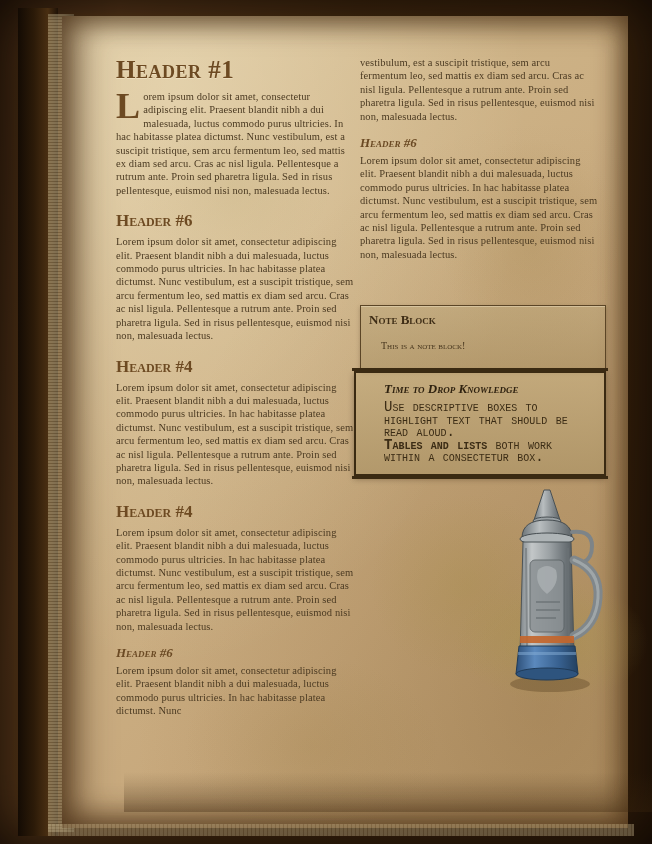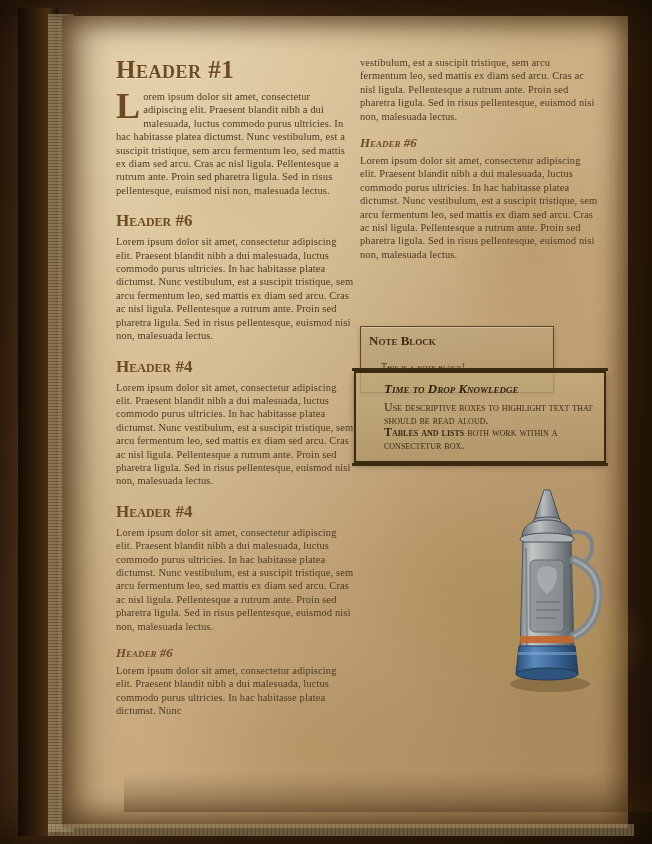--- a/index.html
+++ b/index.html
@@ -103,21 +103,21 @@
     font-family:"Liberation Serif", serif;
     font-size:36px;
     line-height:28px;
     color:#6d4a22;
     padding:2px 3px 0 0;
     font-weight:700;
   }
 
   
   .note-block{
-    position:absolute;left:298px;top:310px;width:194px;
+    position:absolute;left:298px;top:289px;width:246px;
     background:linear-gradient(180deg,rgba(190,168,124,.55),rgba(170,146,100,.55));
     border:1px solid #5b4526;
     box-shadow:0 1px 0 rgba(255,245,220,.35) inset, 0 2px 4px rgba(40,25,8,.25);
     padding:6px 15px 8px 8px;
     box-sizing:border-box;
   }
   .note-title{
     font-family:"Liberation Serif", serif;
     font-variant:small-caps;font-weight:700;
     font-size:13px;color:#3e2d16;margin:0 0 3px 0;
@@ -141,22 +141,22 @@
     content:"";position:absolute;left:-4px;right:-4px;height:3px;background:#3a2a12;
   }
   .desc-block:before{top:-5px;}
   .desc-block:after{bottom:-5px;}
   .desc-title{
     font-family:"Liberation Serif", serif;
     font-variant:small-caps;font-weight:700;font-style:italic;
     font-size:13px;color:#2f2210;margin:0 0 4px 0;
   }
   .desc-text{
-    font-family:Liberation Serif, serif;
-    font-size:12px;line-height:12.5px;color:#3b2c15;margin:0;
+    font-family:Liberation Mono, monospace;
+    font-size:14px;line-height:12.5px;color:#3b2c15;margin:0;
     font-variant:small-caps;
   }
   .desc-text .b{font-weight:700;}
 
   
   #stein{position:absolute;left:430px;top:470px;width:120px;height:210px;}
   #stein-stain{
     position:absolute;left:390px;top:560px;width:200px;height:130px;
     background:radial-gradient(ellipse at 50% 50%, rgba(168,150,72,.38), rgba(168,150,72,0) 68%);
     border-radius:50%;

